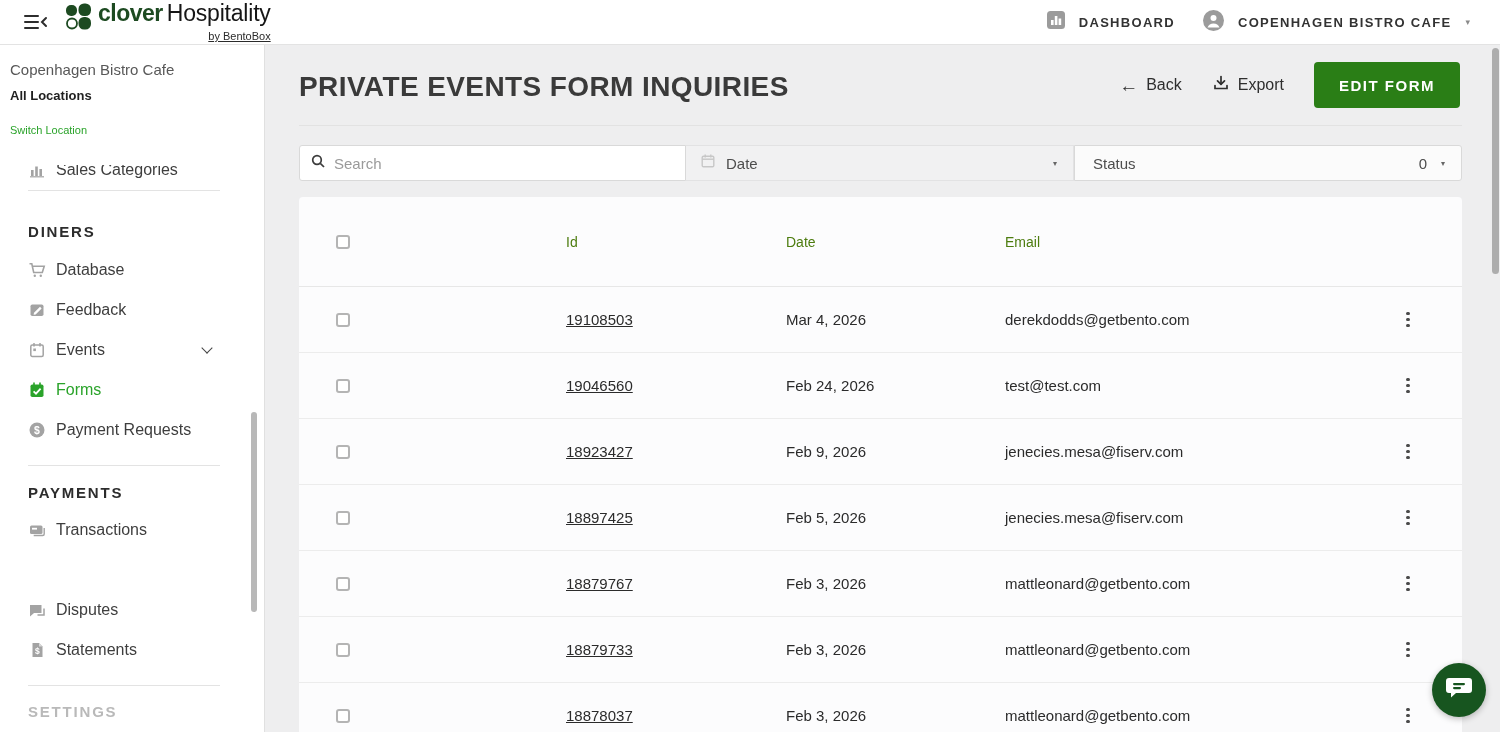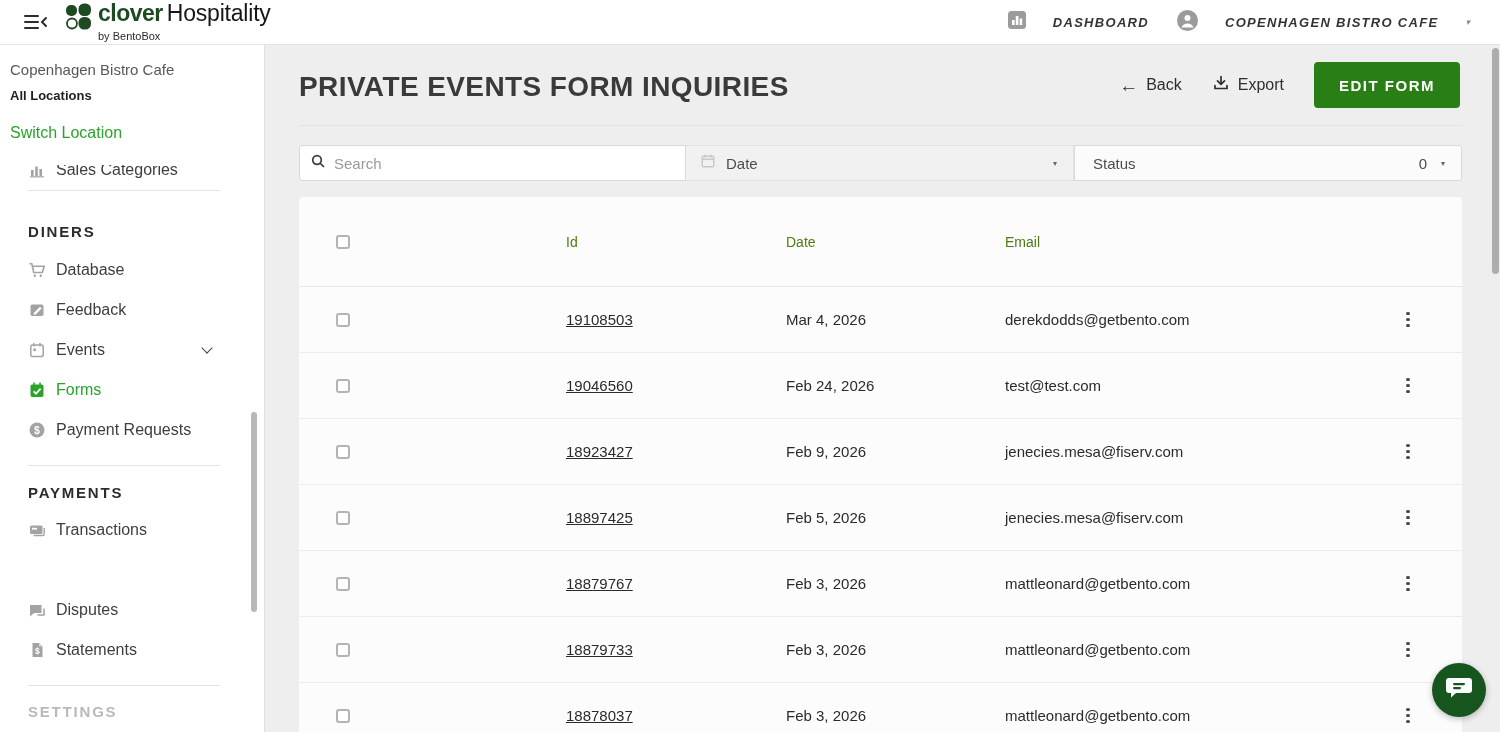--- a/index.html
+++ b/index.html
@@ -10,34 +10,34 @@
   .topbar { position:absolute; left:0; top:0; width:1500px; height:45px; background:#fff;
             border-bottom:1px solid #e3e3e3; display:flex; align-items:center; justify-content:space-between;
             padding:0 30px 0 24px; z-index:30; }
   .tb-left { display:flex; align-items:center; gap:14px; }
   .collapse-btn { width:26px; height:20px; display:flex; align-items:center; cursor:pointer; }
   .brand { display:flex; align-items:flex-start; gap:6px; }
   .brand-text { line-height:1; }
   .brand-row { display:flex; align-items:baseline; }
   .brand-name { font-size:23px; font-weight:800; color:#1d4a21; letter-spacing:-0.5px; }
   .brand-suffix { font-size:23px; font-weight:400; color:#161616; margin-left:4px; letter-spacing:-0.2px; }
-  .brand-byline { font-size:11px; color:#2b2b2b; margin-top:6px; }
+  .brand-byline { font-size:11px; color:#2b2b2b; text-align:right; margin-top:6px;text-decoration:underline; }
   .tb-right { display:flex; align-items:center; gap:28px; }
-  .tb-item { display:flex; align-items:center; gap:27px; cursor:pointer;font-style:italic; }
+  .tb-item { display:flex; align-items:center; gap:14px; cursor:pointer; }
   .tb-label { font-size:13px; font-weight:700; letter-spacing:1.3px; color:#333; }
   .caret { font-size:9px; color:#8a8a8a; }
 
   
   .sidebar { position:absolute; left:0; top:45px; width:265px; height:687px; background:#fff;
              border-right:1px solid #e0e0e0; z-index:20; }
   .loc-block { position:absolute; left:0; top:0; width:264px; height:120px; background:#fff; z-index:3;
                padding:16px 10px 0 10px; }
   .loc-name { font-size:15px; color:#585858; margin-bottom:10px; }
   .loc-scope { font-size:13px; font-weight:700; color:#1f1f1f; margin-bottom:21px; }
-  .loc-switch { font-size:16px; color:#2aa32a; cursor:pointer; }
+  .loc-switch { font-size:11px; color:#2aa32a; cursor:pointer; }
   .nav-item { position:absolute; left:0; width:264px; height:40px; display:flex; align-items:center;
               padding-left:28px; font-size:16px; color:#3e3e3e; cursor:pointer; }
   .nav-item .ic { width:18px; height:18px; margin-right:10px; flex:0 0 18px; display:flex; align-items:center; justify-content:center; }
   .nav-item.active { color:#2aa32a; }
   .side-divider { position:absolute; left:28px; width:192px; height:1px; background:#e3e3e3; }
   .section-title { position:absolute; left:28px; height:20px; font-size:15px; font-weight:700;
                    letter-spacing:1.8px; color:#2c2c2c; display:flex; align-items:center; }
   .section-title.muted { color:#b9b9b9; }
   .chev-down { width:8px; height:8px; border-right:1.8px solid #444; border-bottom:1.8px solid #444;
                transform:rotate(45deg); position:absolute; left:203px; top:14px; }

